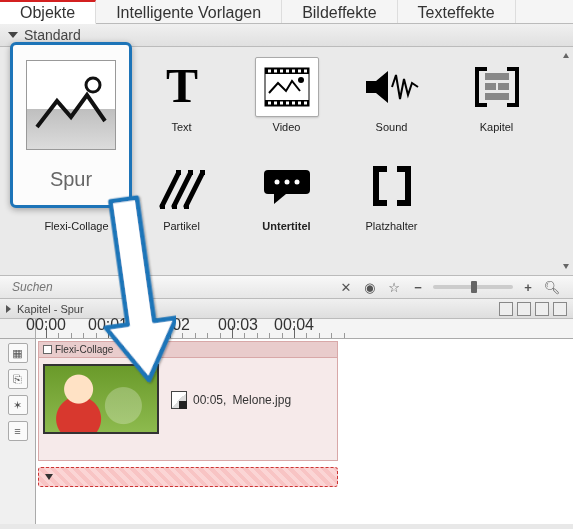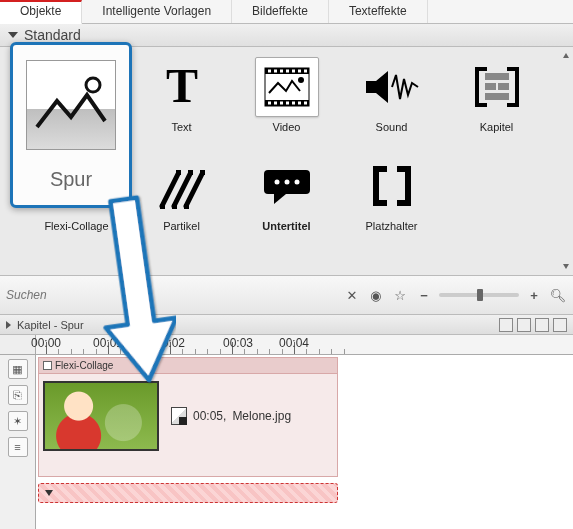--- a/index.html
+++ b/index.html
@@ -1,19 +1,19 @@
 <!DOCTYPE html>
 <html><head>
 <meta charset="utf-8">
 <style>
   * { box-sizing: border-box; margin: 0; padding: 0; }
   body { font-family: "Segoe UI", Tahoma, sans-serif; font-size: 12px; background: #e8e8e8; width: 573px; height: 529px; overflow: hidden; position: relative; }
 
   .tabs { display: flex; background: #f5f5f5; border-bottom: 1px solid #bbb; height: 24px; }
-  .tab { padding: 4px 20px; border-right: 1px solid #ddd; color: #333; cursor: pointer; font-size: 12px; }
+  .tab { padding: 4px 20px; border-right: 1px solid #ddd; color: #333; cursor: pointer; font-size: 16px; }
   .tab.active { background: #fff; border-top: 2px solid #d32020; border-bottom: 1px solid #fff; margin-bottom: -1px; padding-top: 2px; }
 
   .category-bar { background: linear-gradient(#f0f0f0,#e0e0e0); border-bottom: 1px solid #bbb; padding: 3px 8px; display: flex; align-items: center; font-size: 14px; color: #444; }
   .category-bar .arrow { width:0; height:0; border-left:5px solid transparent; border-right:5px solid transparent; border-top:6px solid #444; margin-right:6px; }
 
   .panel { background: #eaeaea; padding: 10px 6px 6px 6px; height: 228px; position: relative; }
   .scroll-hint { position:absolute; right:4px; top:6px; bottom:6px; width:6px; }
   .scroll-hint::before, .scroll-hint::after { content:""; position:absolute; left:0; width:0; height:0; border-left:3px solid transparent; border-right:3px solid transparent; }
   .scroll-hint::before { top:0; border-bottom:5px solid #666; }
   .scroll-hint::after { bottom:0; border-top:5px solid #666; }
@@ -24,48 +24,48 @@
   .obj-icon.no-bg { background:transparent; border:none; box-shadow:none;}
   .obj-label { font-size: 11px; color:#222; }
   .obj-label.bold { font-weight: bold; }
 
   .highlight-card { position:absolute; left:10px; top:42px; width:122px; height:166px; background:#fcfcfc; border:3px solid #1d74b8; border-radius:6px; display:flex; flex-direction:column; align-items:center; justify-content:center; z-index:5; box-shadow:0 2px 6px rgba(0,0,0,.3);}
   .highlight-card .hc-icon { width:90px; height:90px; border:1px solid #999; background:linear-gradient(#fff 0%, #fff 55%, #bfbfbf 55%, #dcdcdc 100%); display:flex; align-items:center; justify-content:center; position:relative;}
   .highlight-card .hc-label { margin-top:18px; font-size:20px; color:#666; }
 
   .drag-arrow { position:absolute; left:96px; top:192px; width:80px; height:200px; z-index:6; pointer-events:none;}
 
-  .searchbar { display:flex; align-items:center; background:linear-gradient(#f8f8f8,#e6e6e6); border-top:1px solid #bbb; border-bottom:1px solid #bbb; height:40px; padding:0 6px; gap:6px;}
+  .searchbar { display:flex; align-items:center; background:linear-gradient(#f8f8f8,#e6e6e6); border-top:1px solid #bbb; border-bottom:1px solid #bbb; height:24px; padding:0 12px; gap:6px;}
   .searchbar input { flex:1; border:none; background:transparent; font-size:12px; color:#777; outline:none; font-style:italic;}
   .searchbar .btn { width:18px; height:18px; display:flex; align-items:center; justify-content:center; color:#555; cursor:pointer; font-size:13px;}
   .zoom-slider { width:80px; height:4px; background:#ccc; position:relative; border-radius:2px;}
   .zoom-slider .knob { position:absolute; left:38px; top:-4px; width:6px; height:12px; background:#666; border-radius:1px;}
 
   .timeline-header { display:flex; align-items:center; background:linear-gradient(#f0f0f0,#dedede); border-bottom:1px solid #bbb; height:20px; padding:0 6px; gap:6px;}
   .timeline-header .th-title { color:#444; font-size:11px;}
   .timeline-header .tri { width:0;height:0;border-top:4px solid transparent;border-bottom:4px solid transparent;border-left:5px solid #555;}
   .timeline-header .mini-icons { margin-left:auto; display:flex; gap:4px;}
   .timeline-header .mini-icons span{ width:14px;height:14px;border:1px solid #888;background:#eee;}
 
   .ruler { position:relative; height:20px; background:#f4f4f4; border-bottom:1px solid #aaa; display:flex; align-items:flex-end;}
   .ruler .gutter{ width:36px; height:100%; border-right:1px solid #aaa; background:#eee;}
   .ruler .ticks{ position:relative; flex:1; height:100%;}
   .tick-major { position:absolute; bottom:0; width:1px; height:12px; background:#666;}
-  .tick-label { position:absolute; bottom:4px; font-size:12px; color:#333; transform:translateX(-50%);text-align:center;}
+  .tick-label { position:absolute; bottom:4px; font-size:16px; color:#333; transform:translateX(-50%);text-align:center;}
   .tick-minor { position:absolute; bottom:0; width:1px; height:5px; background:#999;}
 
   .timeline-body { display:flex; height:185px; background:#fff; }
   .track-gutter { width:36px; background:#f0f0f0; border-right:1px solid #aaa; display:flex; flex-direction:column; align-items:center; gap:6px; padding-top:4px;}
   .track-gutter .gbtn{ width:20px;height:20px;border:1px solid #aaa;background:#fafafa;border-radius:2px;display:flex;align-items:center;justify-content:center;cursor:pointer;font-size:11px;color:#555;}
   .track-area { flex:1; position:relative; background:#fff;}
 
   .clip-container { position:absolute; left:2px; top:2px; width:300px; height:120px; background:#f6eaea; border:1px solid #d8a8a8;}
   .clip-container .cc-header{ height:16px; background:#e9cccc; border-bottom:1px solid #d8a8a8; display:flex; align-items:center; padding:0 4px; gap:3px; font-size:10px; color:#333;}
   .cc-header .sq{ width:9px;height:9px;border:1px solid #666;background:#fff;}
-  .clip-row { position:absolute; left:4px; top:22px; height:72px; display:flex; align-items:center;}
+  .clip-row { position:absolute; left:4px; top:22px; height:72px; display:flex; }
   .clip-thumb{ width:116px; height:70px; background:linear-gradient(#6a9a2a, #8dba4e); border:2px solid #333; position:relative; overflow:hidden;}
   .clip-thumb::after{ content:""; position:absolute; inset:0; background: radial-gradient(circle at 30% 35%, #ffe2c5 0 14px, transparent 15px), radial-gradient(circle at 30% 80%, #d8382e 0 22px, transparent 23px), radial-gradient(circle at 70% 60%, rgba(255,255,255,.25) 0 18px, transparent 19px);}
   .clip-meta{ display:flex; align-items:center; gap:6px; margin-left:12px; font-size:12px; color:#333;}
   .clip-meta .sheet{ width:16px;height:18px;border:1px solid #444;background:linear-gradient(135deg,#fff 50%,#ddd 50%);position:relative;}
   .clip-meta .sheet::after{content:"";position:absolute;right:-1px;bottom:-1px;width:8px;height:8px;background:#222;}
 
   .drop-hint{ position:absolute; left:2px; top:128px; width:300px; height:20px; border:1px dashed #c33; background:repeating-linear-gradient(45deg,#fbd5d5 0 4px,#f8c4c4 4px 8px); border-radius:3px; display:flex; align-items:center; padding:0 6px; gap:4px; font-size:11px; color:#333;}
   .drop-hint .darrow{ width:0;height:0;border-left:4px solid transparent;border-right:4px solid transparent;border-top:6px solid #333;}
 
   svg { display:block;}

